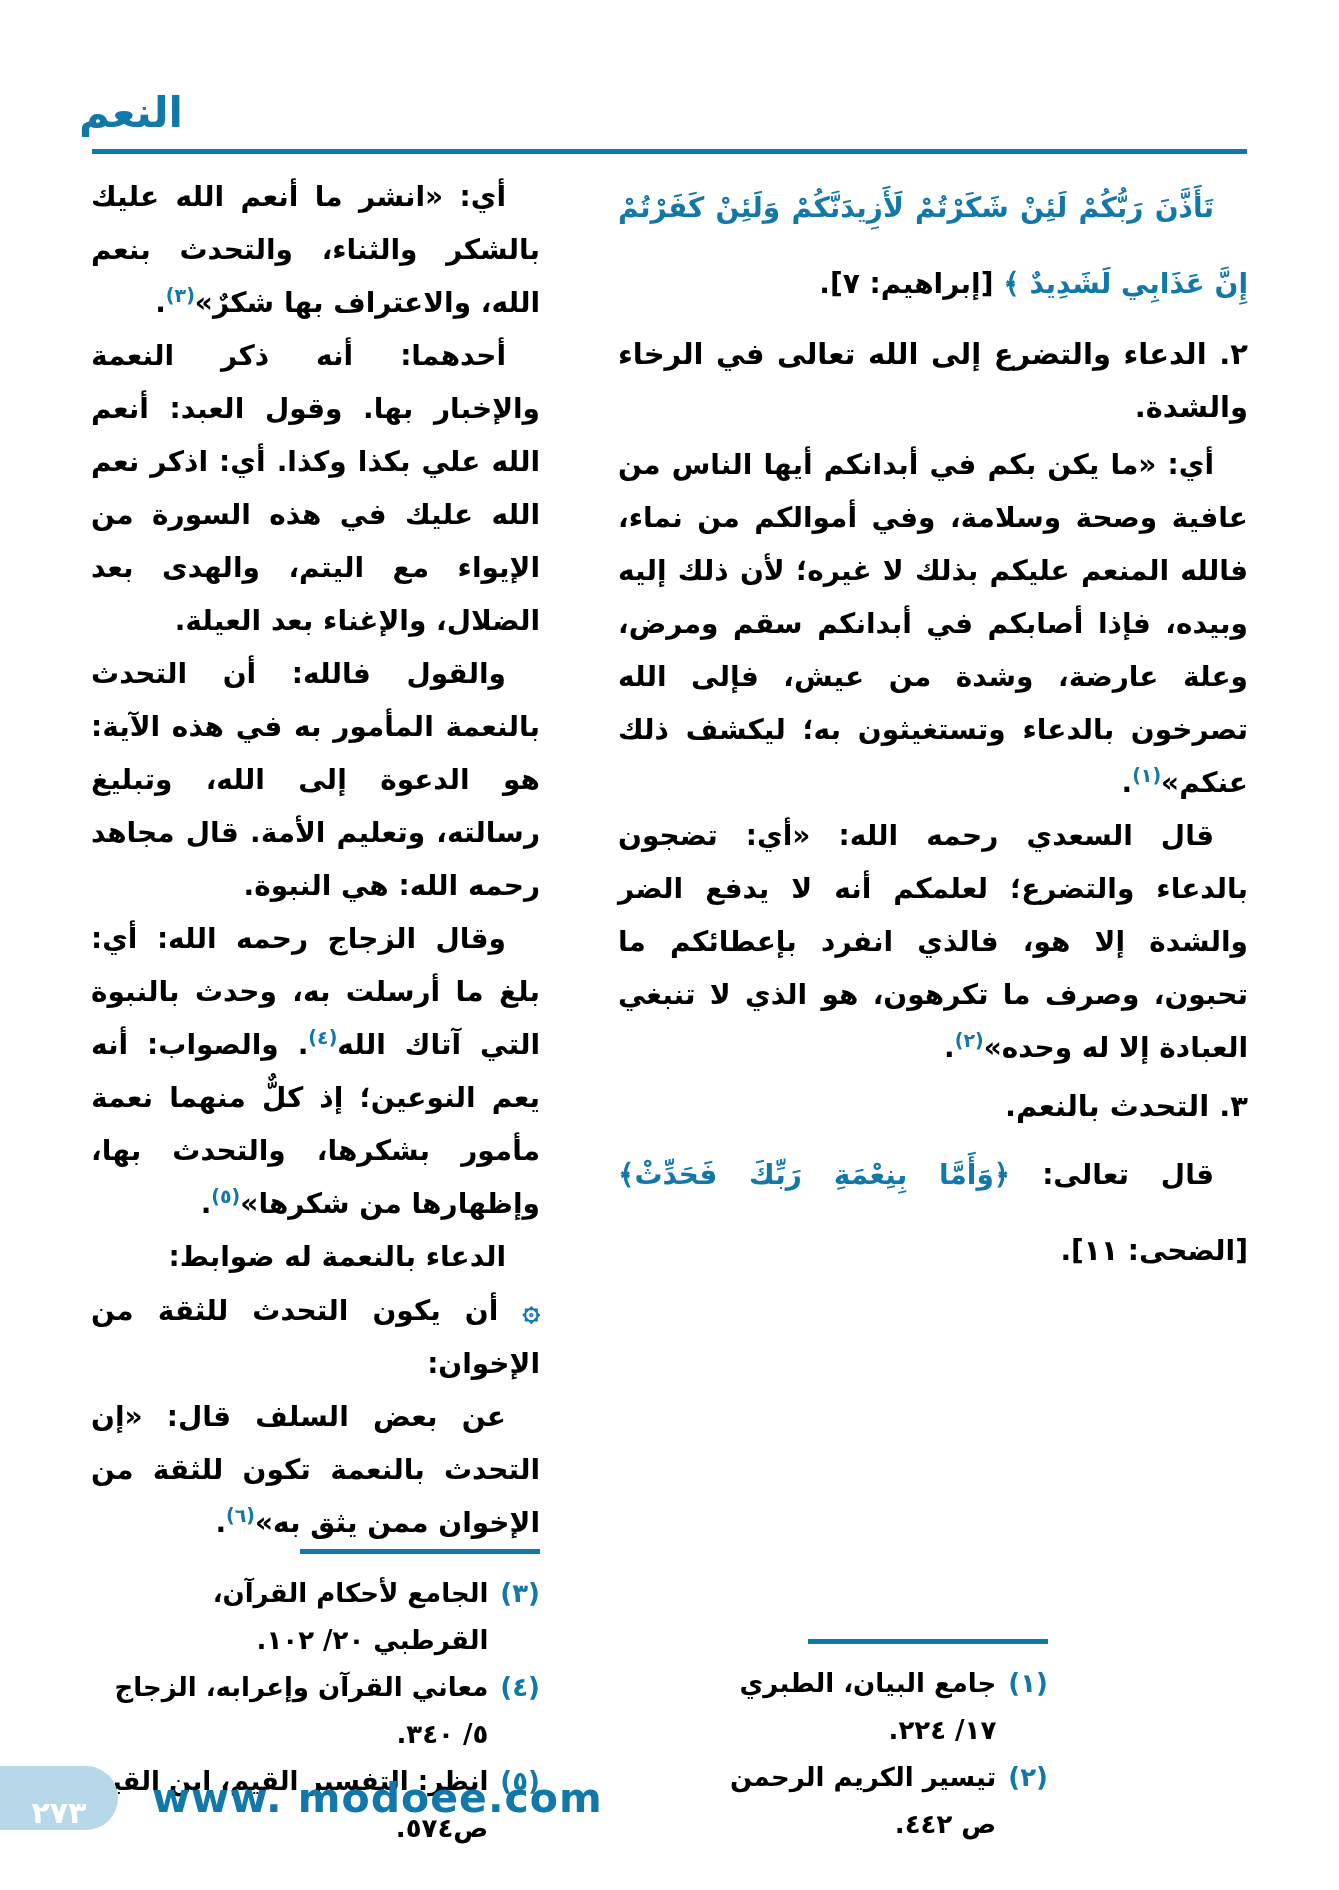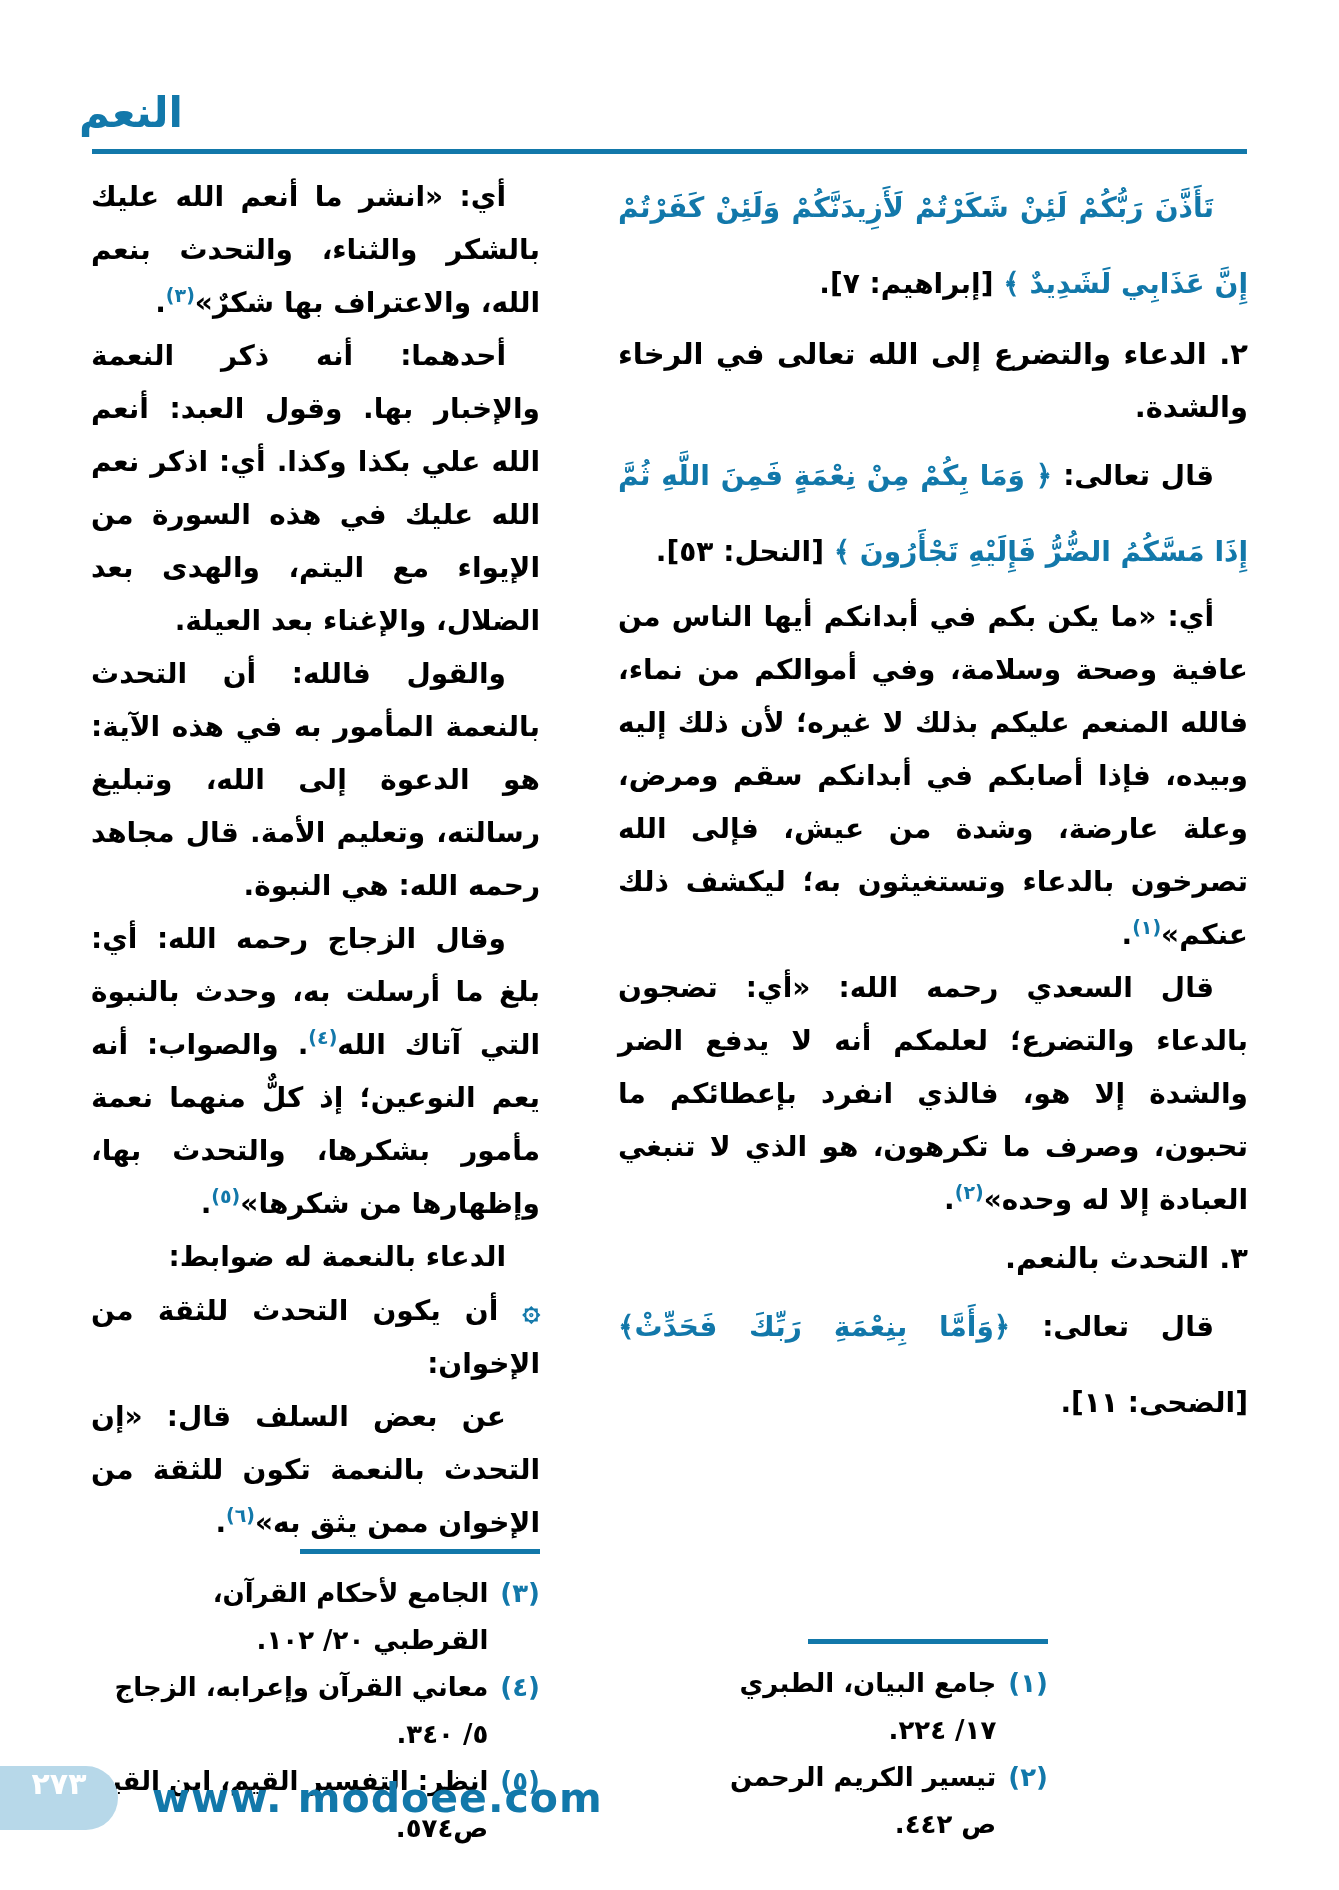--- a/index.html
+++ b/index.html
@@ -28,21 +28,21 @@
   .fnref{color:#1278aa;font-size:19px;font-weight:bold;line-height:0;}
   .rosette{color:#1278aa;font-size:30px;}
   .footnotes{margin-top:auto;}
   .fn-rule{height:5px;background:#1278aa;width:240px;margin:0 0 16px 0;}
   .fn-right{width:355px;align-self:flex-start;margin-right:200px;}
   .fn-line{display:flex;gap:12px;font-size:26px;line-height:47px;font-weight:bold;direction:rtl;}
   .fn-num{color:#1278aa;flex:none;}
   .fn-text{color:#000;text-align:right;}
   .page-pill{
     position:absolute;left:0;top:1766px;width:118px;height:64px;background:#b7d8e9;
-    border-radius:0 34px 34px 0;display:flex;align-items:flex-start;justify-content:center;
+    border-radius:0 34px 34px 0;display:flex;align-items:flex-end;justify-content:center;
   }
   .page-pill span{color:#ffffff;font-size:30px;font-weight:bold;}
   .website{
     position:absolute;left:152px;top:1774px;color:#1278aa;font-size:41px;
     font-weight:bold;direction:ltr;letter-spacing:1px;
   }
 </style>
 </head>
 <body>
 
@@ -52,25 +52,20 @@
 <div class="columns">
 
   <section class="col col-right">
     <p class="verse-block">
       <span class="quran">تَأَذَّنَ رَبُّكُمْ لَئِنْ شَكَرْتُمْ لَأَزِيدَنَّكُمْ وَلَئِنْ كَفَرْتُمْ إِنَّ عَذَابِي لَشَدِيدٌ ﴾</span>
       <span class="ref">[إبراهيم: ٧].</span>
     </p>
 
     <h2>٢. الدعاء والتضرع إلى الله تعالى في الرخاء والشدة.</h2>
 
-    <p class="verse-block">
-      <span>قال تعالى:</span>
-      <span class="quran">﴿ وَمَا بِكُمْ مِنْ نِعْمَةٍ فَمِنَ اللَّهِ ثُمَّ إِذَا مَسَّكُمُ الضُّرُّ فَإِلَيْهِ تَجْأَرُونَ ﴾</span>
-      <span class="ref">[النحل: ٥٣].</span>
-    </p>
 
     <p class="body-p">
       <span>أي: «ما يكن بكم في أبدانكم أيها الناس من عافية وصحة وسلامة، وفي أموالكم من نماء، فالله المنعم عليكم بذلك لا غيره؛ لأن ذلك إليه وبيده، فإذا أصابكم في أبدانكم سقم ومرض، وعلة عارضة، وشدة من عيش، فإلى الله تصرخون بالدعاء وتستغيثون به؛ ليكشف ذلك عنكم»</span><sup class="fnref">(١)</sup><span>.</span>
     </p>
 
     <p class="body-p">
       <span>قال السعدي رحمه الله: «أي: تضجون بالدعاء والتضرع؛ لعلمكم أنه لا يدفع الضر والشدة إلا هو، فالذي انفرد بإعطائكم ما تحبون، وصرف ما تكرهون، هو الذي لا تنبغي العبادة إلا له وحده»</span><sup class="fnref">(٢)</sup><span>.</span>
     </p>
 
     <h3>٣. التحدث بالنعم.</h3>

